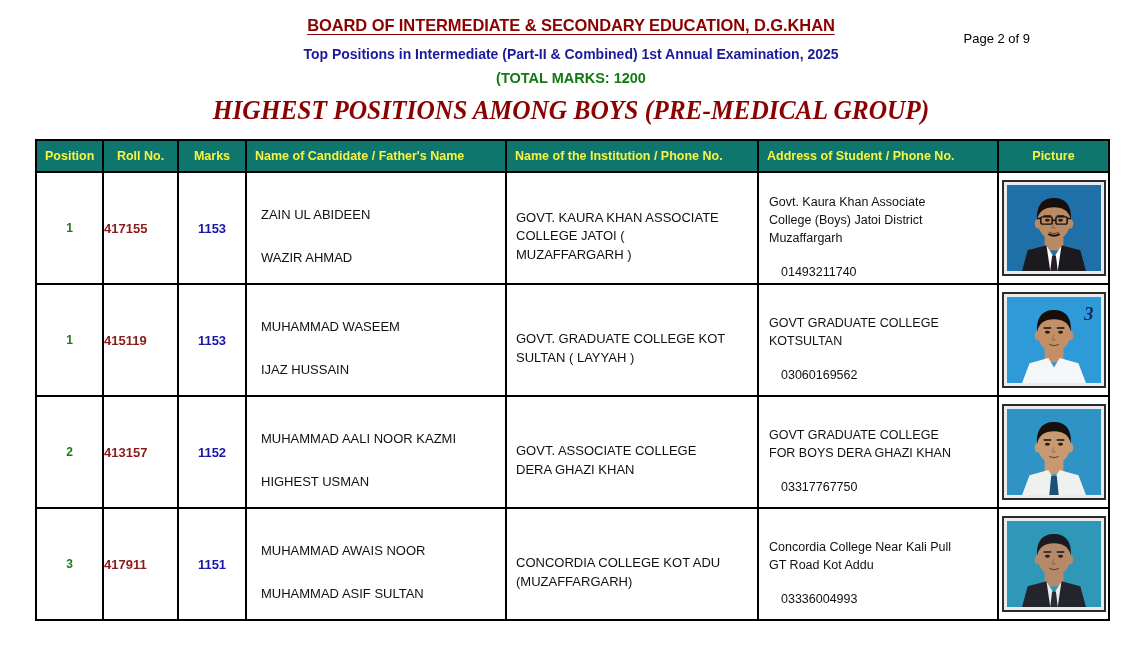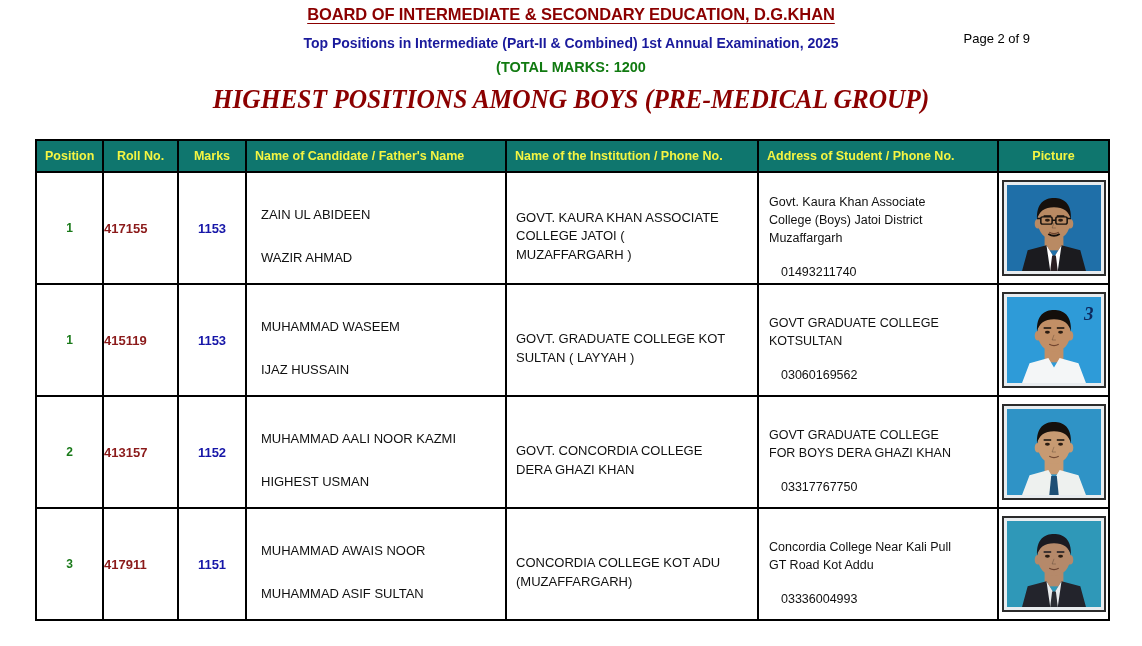--- a/index.html
+++ b/index.html
@@ -12,21 +12,21 @@
     height: 646px;
     font-family: "Liberation Sans", sans-serif;
     color: #000000;
     overflow: hidden;
     position: relative;
   }
 
   
   .header-block {
     position: relative;
-    padding-top: 5px;
+    padding-top: 16px;
   }
   .board-title {
     text-align: center;
     font-family: "Liberation Sans", sans-serif;
     font-size: 16.5px;
     font-weight: bold;
     color: #8B0000;
     letter-spacing: -0.1px;
     margin: 0;
   }
@@ -349,21 +349,21 @@
         </tr>
         <tr>
           <td class="c-position">2</td>
           <td class="c-roll">413157</td>
           <td class="c-marks">1152</td>
           <td class="name-cell">
             <div class="candidate">MUHAMMAD AALI NOOR KAZMI</div>
             <div class="father">HIGHEST USMAN</div>
           </td>
           <td class="inst-cell">
-            <div class="inst-text">GOVT. CONCORDIA COLLEGE
+            <div class="inst-text">GOVT. ASSOCIATE COLLEGE
 DERA GHAZI KHAN</div>
           </td>
           <td class="addr-cell">
             <div class="addr-text">GOVT GRADUATE COLLEGE
 FOR BOYS DERA GHAZI KHAN</div>
             <div class="phone-text">03317767750</div>
           </td>
           <td class="pic-cell">
             <div class="photo-frame">
               <div class="photo-inner">

